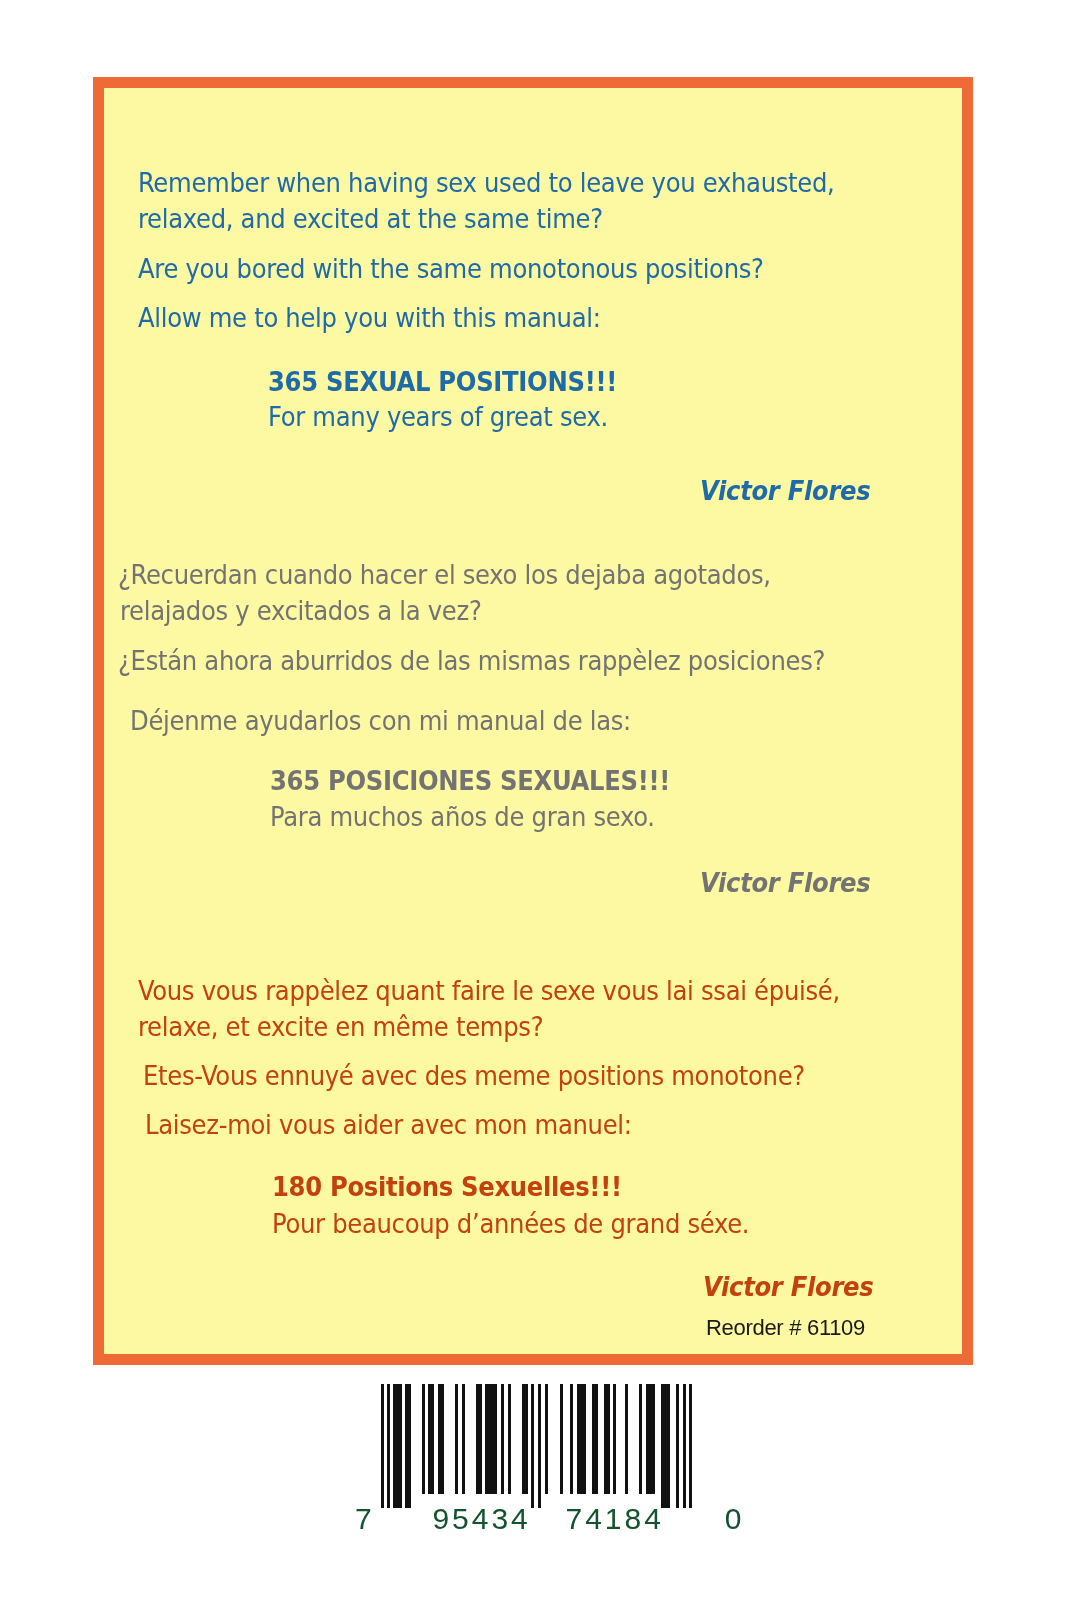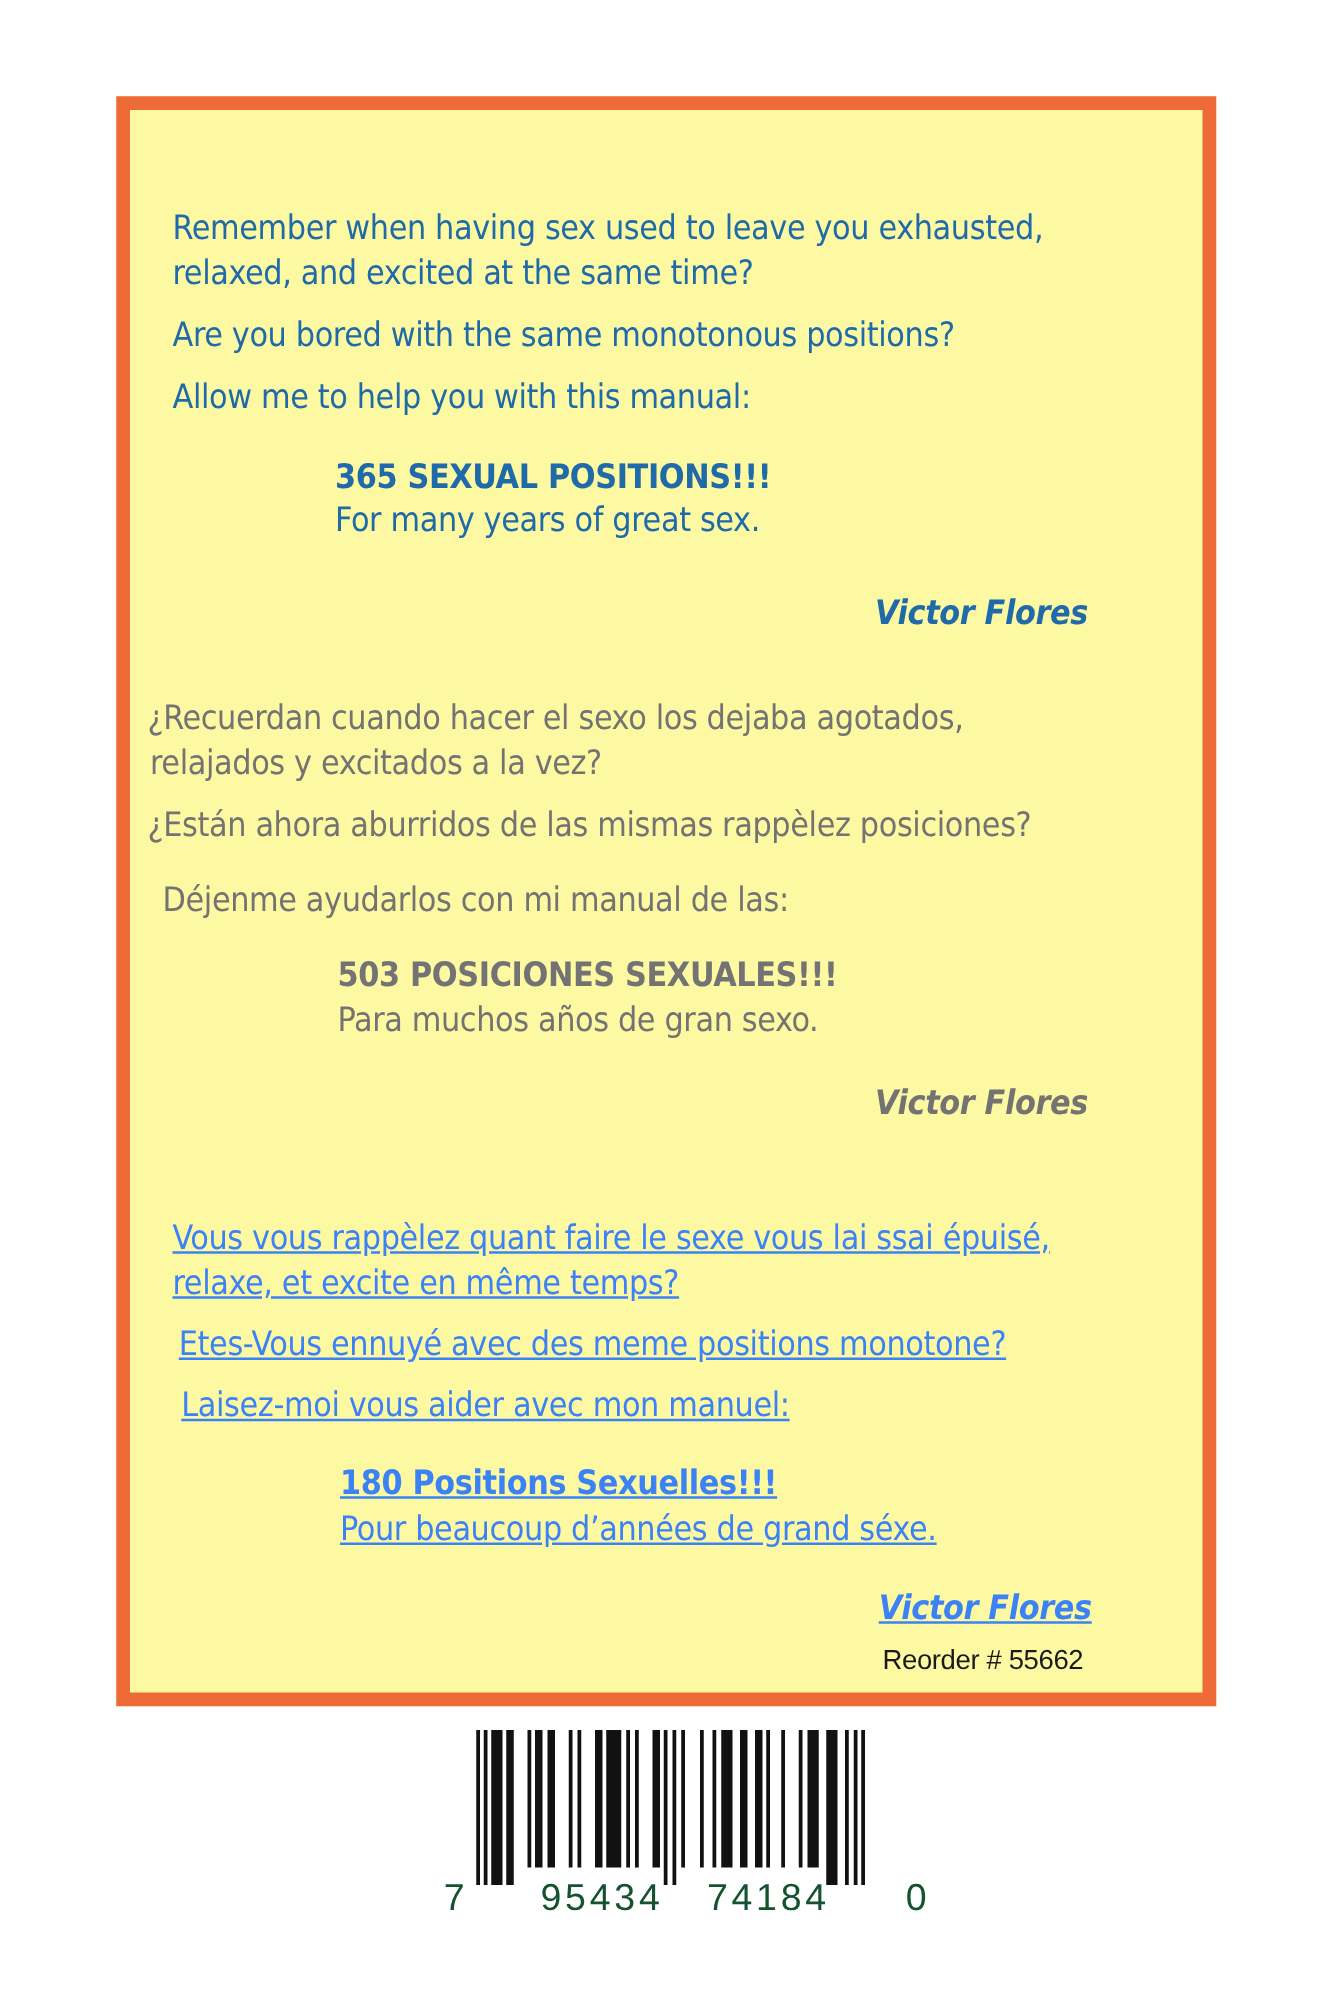--- a/index.html
+++ b/index.html
@@ -17,21 +17,21 @@
     box-sizing: border-box;
     border: 11px solid #ee6b37;
     background: #fdf8a2;
   }
   .txt { position: absolute; margin: 0; white-space: nowrap; font-family: "DejaVu Sans Condensed", "Liberation Sans Narrow", "Liberation Sans", sans-serif; letter-spacing: -0.3px; }
   .p { font-size: 27px; line-height: 36px; }
   .h { font-size: 27px; font-weight: bold; }
   .sig { font-size: 27px; font-weight: bold; font-style: italic; }
   .blue { color: #1f6aa8; margin-top: 28px; }
   .purple { color: #737373; }
-  .green { color: #3b82f6; text-decoration: underline; }
+  .green { color: #c2410c; }
   .reorder { font-family: "Liberation Sans", sans-serif; font-size: 22px; color: #1a1a1a; }
   .barcode {
     position: absolute; left: 381px; top: 1384px;
     width: 312px; height: 124px;
     display: flex; align-items: flex-start;
   }
   .bar { background: #111; height: 100%; }
   .barnums {
     position: absolute; top: 1502px; left: 355px;
     font-family: "Liberation Sans", sans-serif; font-size: 30px; color: #14532d;
@@ -48,33 +48,33 @@
 <p class="txt p blue" style="left:138px; top:223px;">Are you bored with the same monotonous positions?</p>
 <p class="txt p blue" style="left:138px; top:272px;">Allow me to help you with this manual:</p>
 <p class="txt h blue" style="left:268px; top:338px;">365 SEXUAL POSITIONS!!!</p>
 <p class="txt p blue" style="left:268px; top:371px;">For many years of great sex.</p>
 <p class="txt sig blue" style="left:700px; top:447px;">Victor Flores</p>
 
 <p class="txt p purple" style="left:118px; top:557px;">¿Recuerdan cuando hacer el sexo los dejaba agotados,</p>
 <p class="txt p purple" style="left:120px; top:593px;">relajados y excitados a la vez?</p>
 <p class="txt p purple" style="left:118px; top:643px;">¿Están ahora aburridos de las mismas rappèlez posiciones?</p>
 <p class="txt p purple" style="left:130px; top:703px;">Déjenme ayudarlos con mi manual de las:</p>
-<p class="txt h purple" style="left:270px; top:765px;">503 POSICIONES SEXUALES!!!</p>
+<p class="txt h purple" style="left:270px; top:765px;">365 POSICIONES SEXUALES!!!</p>
 <p class="txt p purple" style="left:270px; top:799px;">Para muchos años de gran sexo.</p>
 <p class="txt sig purple" style="left:700px; top:867px;">Victor Flores</p>
 
 <p class="txt p green" style="left:138px; top:973px;">Vous vous rappèlez quant faire le sexe vous lai ssai épuisé,</p>
 <p class="txt p green" style="left:138px; top:1009px;">relaxe, et excite en même temps?</p>
 <p class="txt p green" style="left:143px; top:1058px;">Etes-Vous ennuyé avec des meme positions monotone?</p>
 <p class="txt p green" style="left:145px; top:1107px;">Laisez-moi vous aider avec mon manuel:</p>
 <p class="txt h green" style="left:272px; top:1171px;">180 Positions Sexuelles!!!</p>
 <p class="txt p green" style="left:272px; top:1206px;">Pour beaucoup d’années de grand séxe.</p>
 <p class="txt sig green" style="left:703px; top:1271px;">Victor Flores</p>
 
-<p class="txt reorder" style="left:706px; top:1315px;">Reorder # 55662</p>
+<p class="txt reorder" style="left:706px; top:1315px;">Reorder # 61109</p>
 
 <div class="barcode">
   <div class="bar" style="width:3px;margin-right:3px;height:124px"></div>
   <div class="bar" style="width:3px;margin-right:3px;height:124px"></div>
   <div class="bar" style="width:9px;margin-right:3px;height:124px"></div>
   <div class="bar" style="width:6px;margin-right:11px;height:124px"></div>
   <div class="bar" style="width:3px;margin-right:3px;height:110px"></div>
   <div class="bar" style="width:6px;margin-right:4px;height:110px"></div>
   <div class="bar" style="width:6px;margin-right:11px;height:110px"></div>
   <div class="bar" style="width:3px;margin-right:4px;height:110px"></div>

